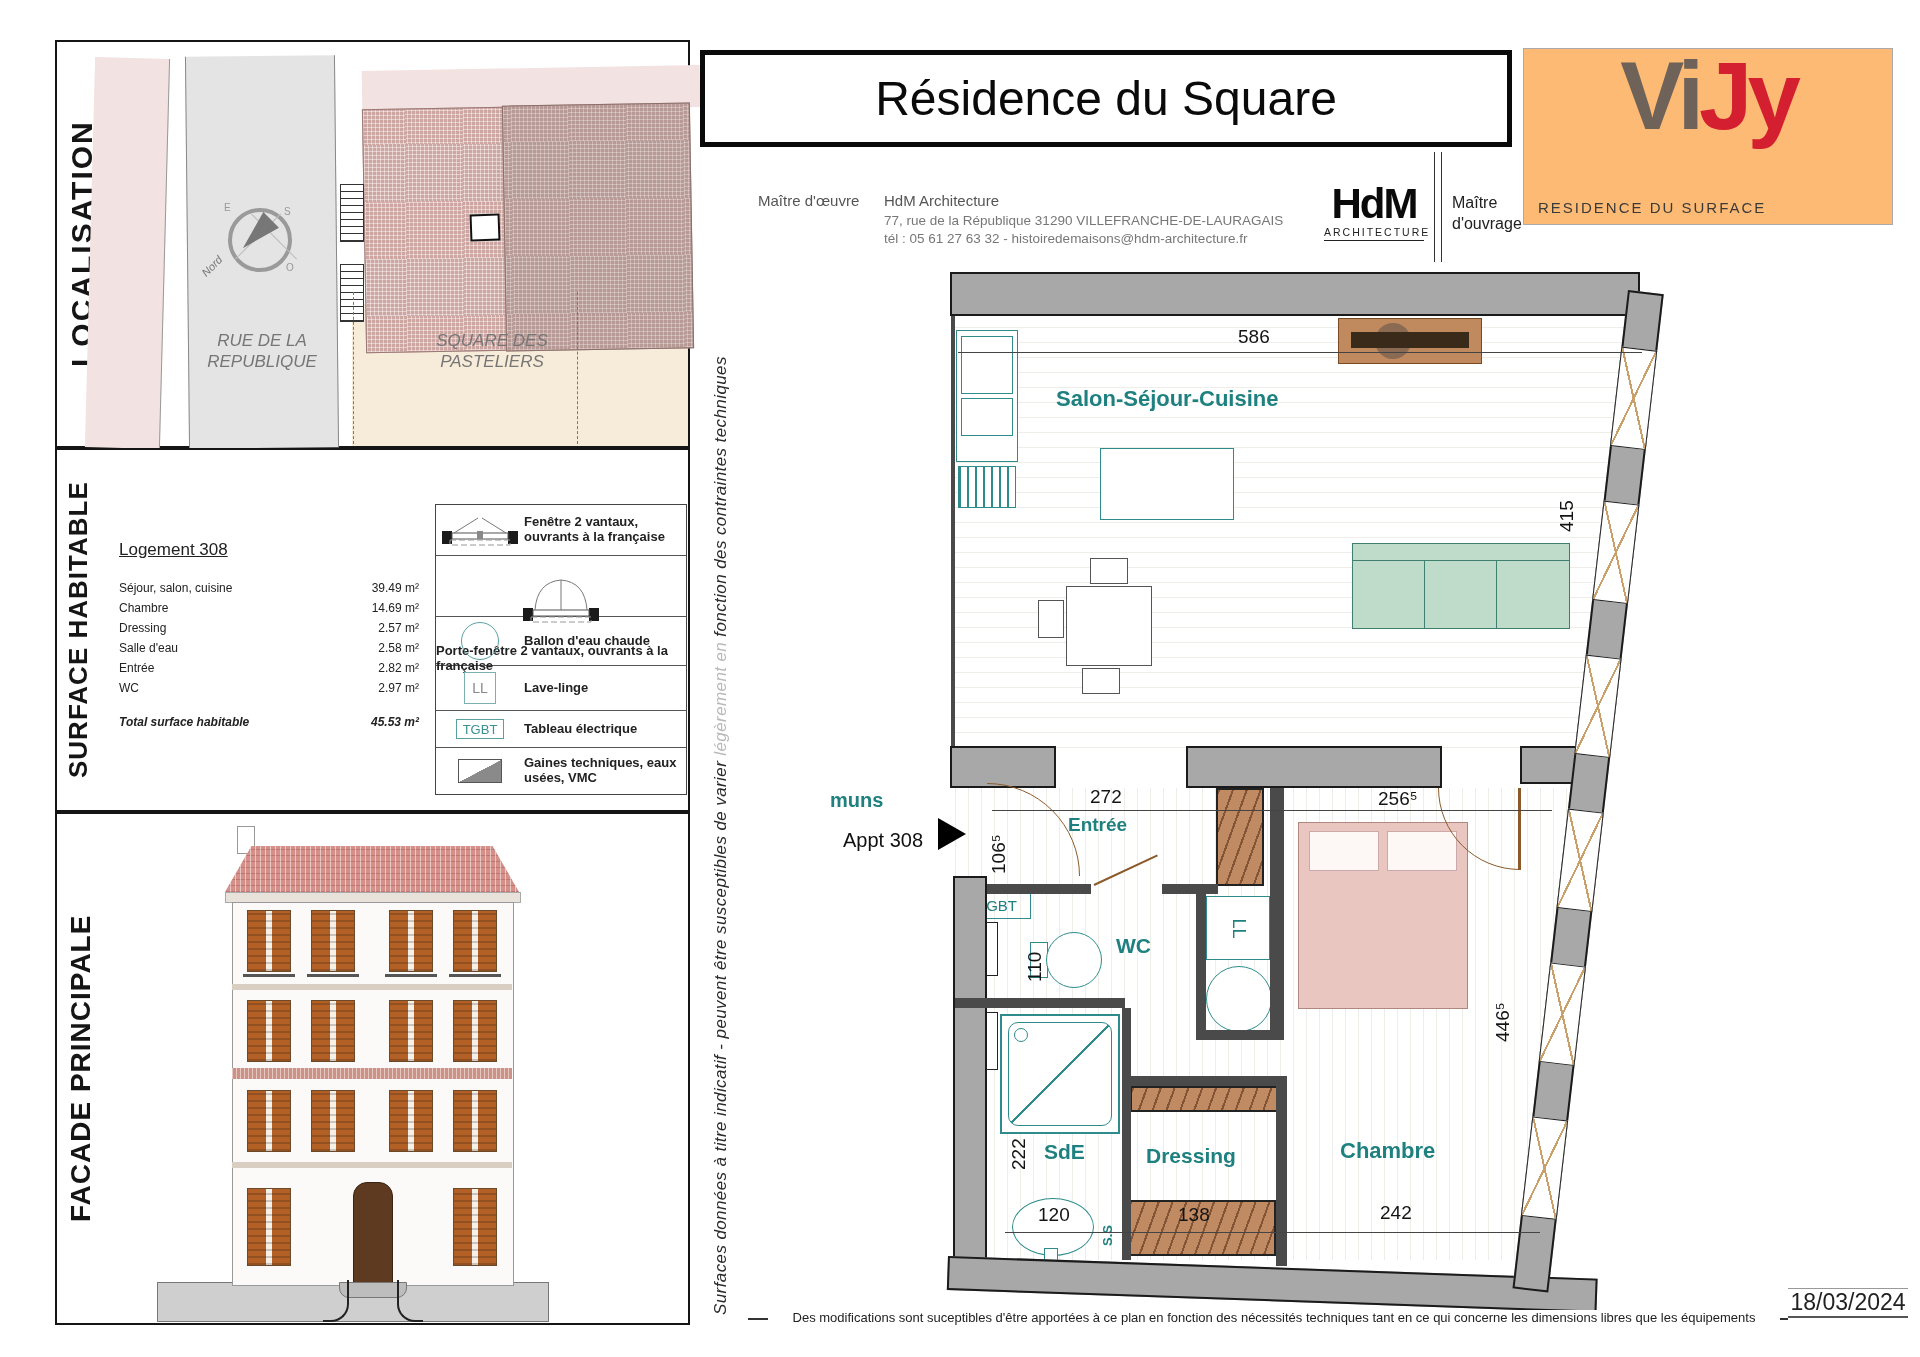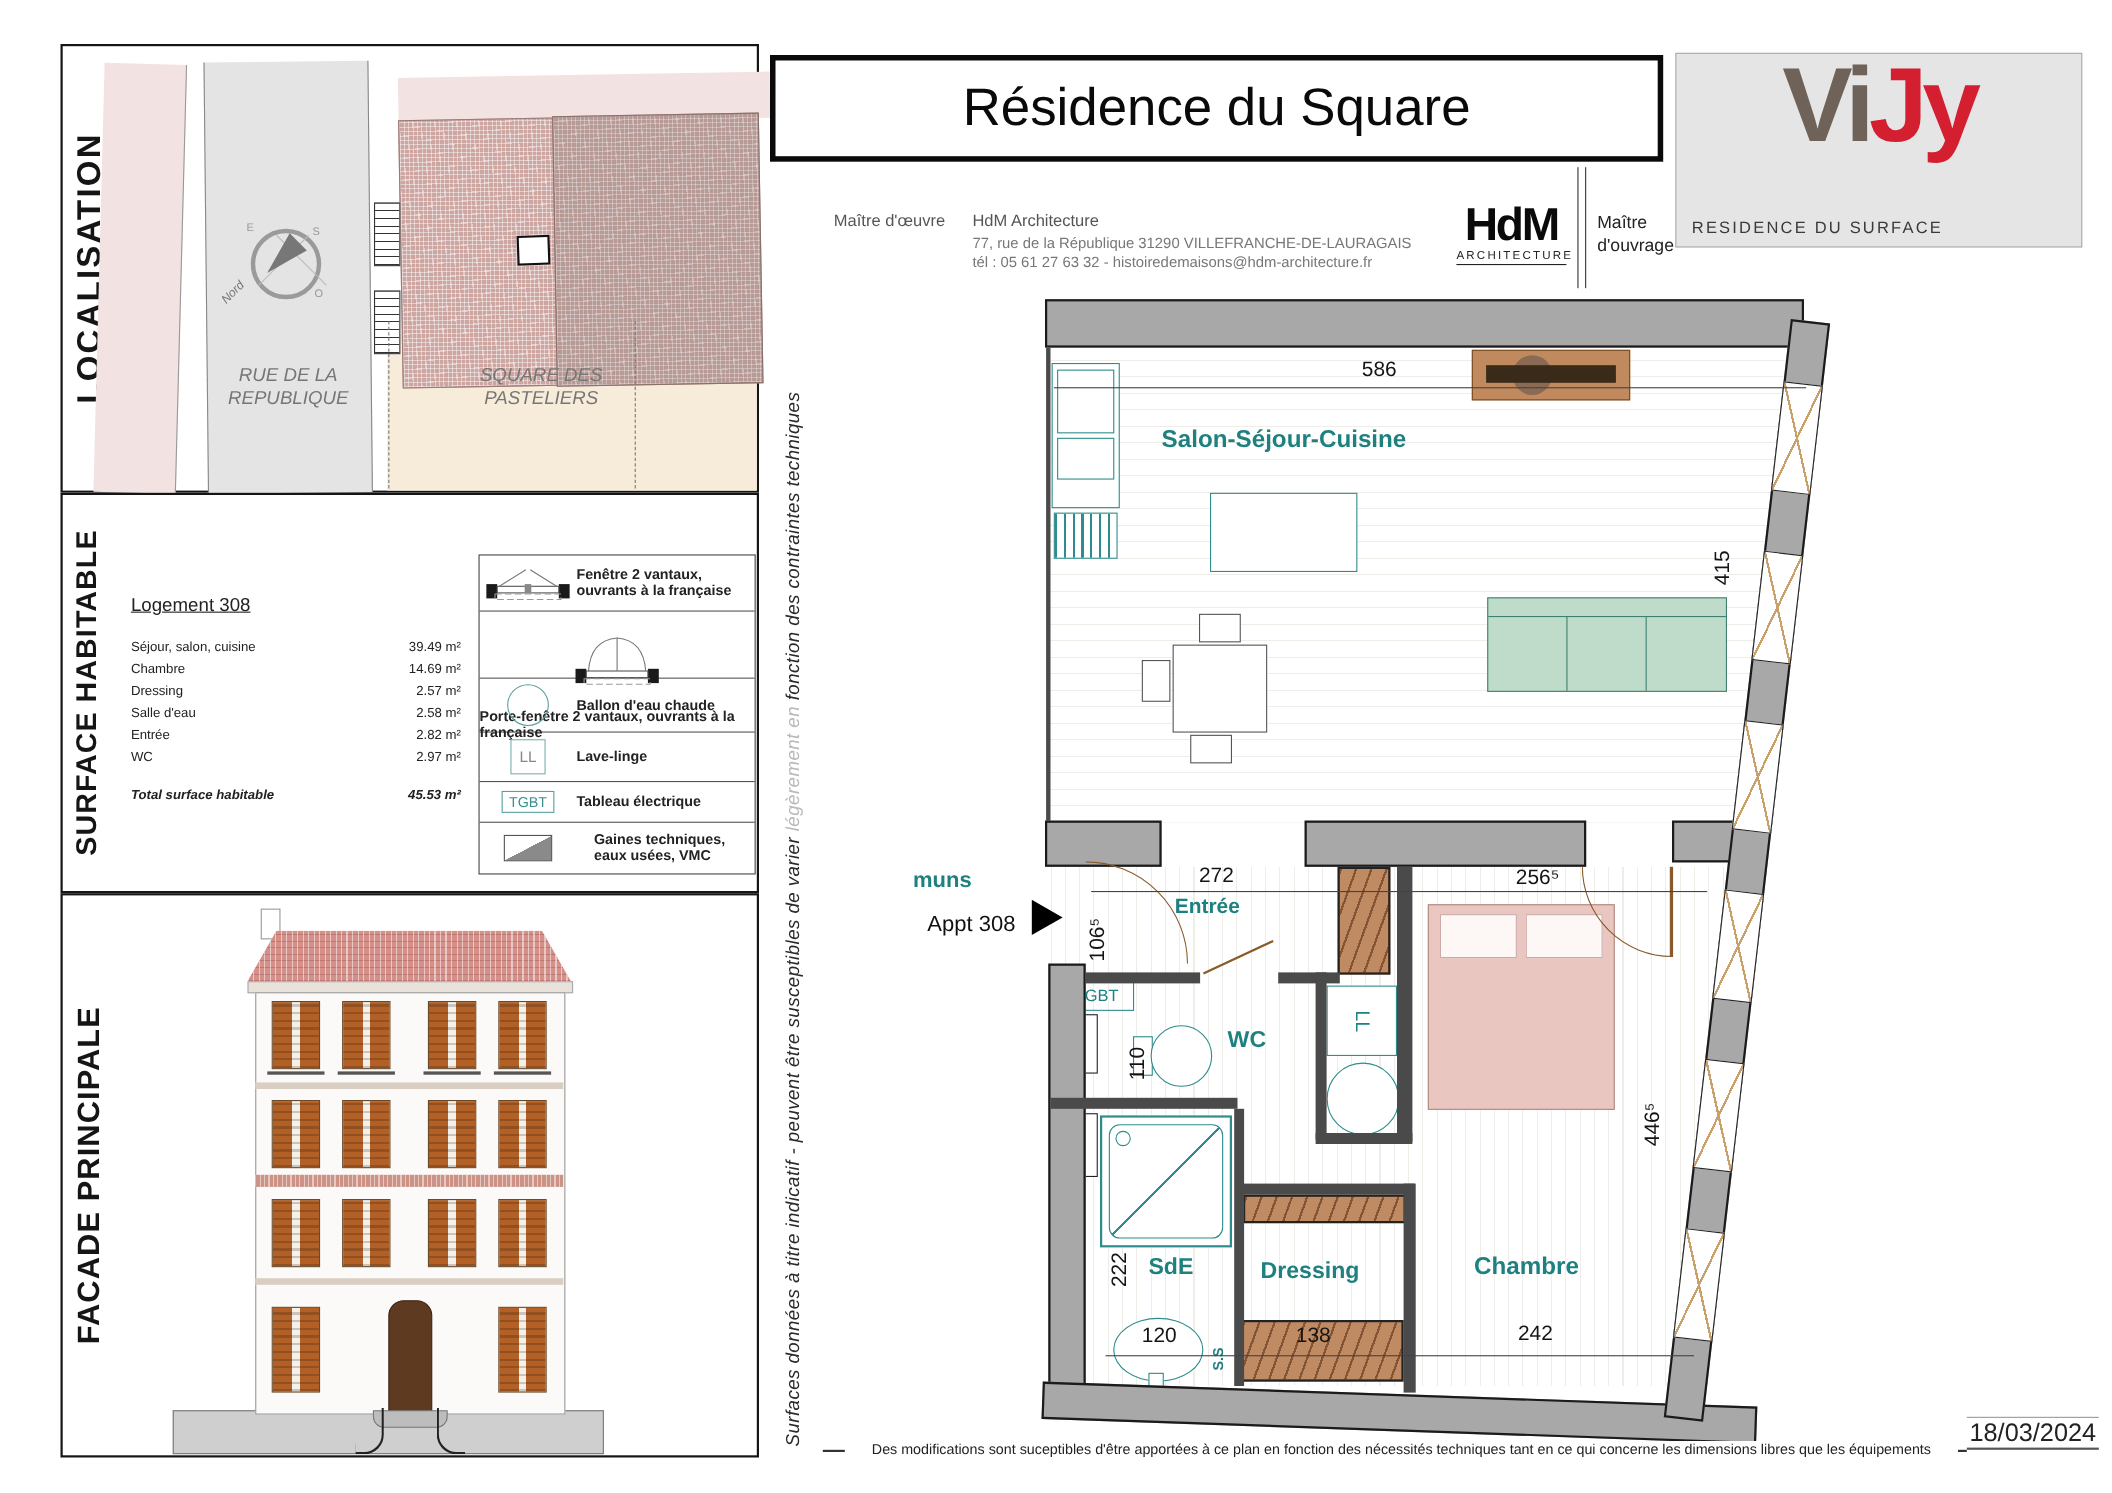--- a/index.html
+++ b/index.html
@@ -17,21 +17,21 @@
   .floorV{position:absolute;background:repeating-linear-gradient(90deg,#efede8 0 1px,transparent 1px 13px);}
   .room{position:absolute;color:#1f8080;font-weight:bold;font-size:20px;white-space:nowrap;}
   .dim{position:absolute;font-size:19px;color:#141414;white-space:nowrap;}
   .vdim{writing-mode:vertical-rl;transform:rotate(180deg);}
   .hatch{position:absolute;background-color:#c08a63;
          background-image:repeating-linear-gradient(110deg,rgba(80,40,15,.55) 0 2px,transparent 2px 13px);
          border:2px solid #222;box-sizing:border-box;}
   .arc{position:absolute;border:1.5px solid #8a5a2a;border-radius:50%;box-sizing:border-box;}
   .fix{position:absolute;background:#fff;border:1.5px solid #2e8c8c;box-sizing:border-box;}
   .lrow{display:flex;align-items:center;border-bottom:1px solid #555;}
-  .lrow:last-child{border-bottom:none;gap:16px;}
+  .lrow:last-child{border-bottom:none;}
   .licon{width:88px;display:flex;justify-content:center;align-items:center;flex:0 0 88px;}
   .llab{font-size:13px;font-weight:bold;color:#222;line-height:1.15;padding-right:4px;}
   .srow{display:flex;width:300px;font-size:12px;color:#222;line-height:20px;}
   .srow .sl{flex:1;}
   .srow .sv{width:80px;text-align:right;}
   .fwin{position:absolute;width:44px;height:62px;border:1px solid #6a4a28;box-sizing:border-box;
         background-image:repeating-linear-gradient(0deg,rgba(0,0,0,.18) 0 2px,transparent 2px 7px),
         linear-gradient(90deg,#b26026 0 42%,#f5f0e8 42% 58%,#b26026 58% 100%);}
   .rwin{position:absolute;left:-2px;width:36px;height:100px;background:#fff;border:1px solid #222;box-sizing:border-box;
         background-image:linear-gradient(to bottom right,transparent calc(50% - 1px),#c9a06a calc(50% - 1px) calc(50% + 1px),transparent calc(50% + 1px)),
@@ -217,21 +217,21 @@
   <div class="abs" style="left:1324px;top:182px;width:100px;text-align:center;">
     <div style="font-size:42px;font-weight:900;letter-spacing:-2px;color:#0a0a0a;line-height:44px;">HdM</div>
     <div style="font-size:10.5px;letter-spacing:2px;color:#222;border-bottom:1px solid #222;padding-bottom:2px;">ARCHITECTURE</div>
   </div>
   <div class="abs" style="left:1434px;top:152px;width:1px;height:110px;background:#333;"></div>
   <div class="abs" style="left:1441px;top:152px;width:1px;height:110px;background:#333;"></div>
   <div class="abs" style="left:1452px;top:192px;font-size:16px;color:#222;line-height:21px;">
     <div>Maître</div>
       <div>d'ouvrage</div>
   </div>
-  <div class="abs" style="left:1523px;top:48px;width:370px;height:177px;border:1px solid #aaa;background:#e5e5e5;box-sizing:border-box;">
+  <div class="abs" style="left:1523px;top:48px;width:370px;height:177px;border:1px solid #aaa;background:#fdba74;box-sizing:border-box;">
     <div style="position:absolute;left:0;top:-8px;width:100%;text-align:center;font-size:96px;font-weight:bold;letter-spacing:-5px;line-height:110px;">
       <span style="color:#6e6259;">Vi</span><span style="color:#d41f30;">Jy</span>
     </div>
     <div style="position:absolute;left:14px;bottom:8px;font-size:15px;letter-spacing:2px;color:#3a3a3a;">RESIDENCE DU SURFACE</div>
   </div>
 
   <div class="floorH" style="left:953px;top:316px;width:688px;height:432px;clip-path:polygon(0 0,97.7% 0,90.5% 100%,0 100%);"></div>
   <div class="floorV" style="left:955px;top:788px;width:645px;height:472px;clip-path:polygon(0 0,95.5% 0,87% 100%,0 100%);"></div>
 
   <div class="fix" style="left:956px;top:330px;width:62px;height:132px;"></div>

